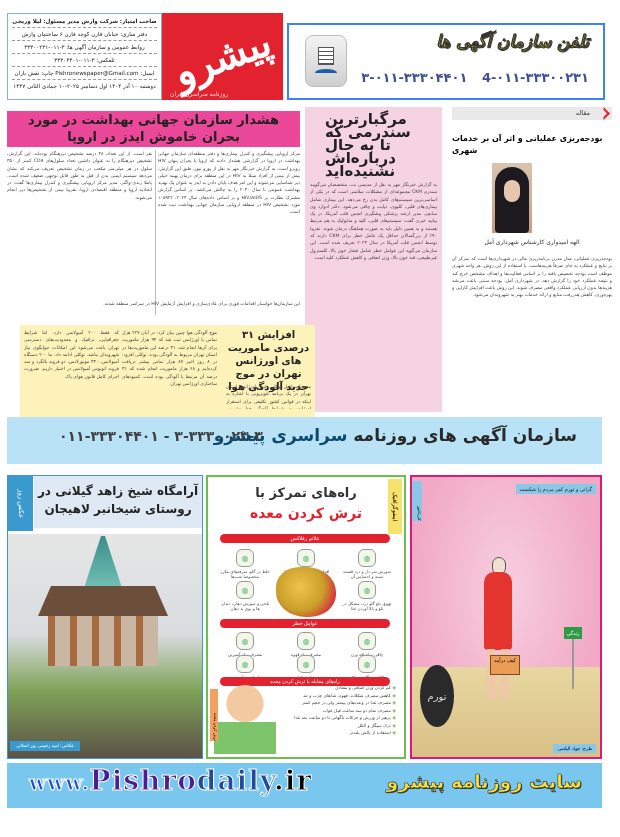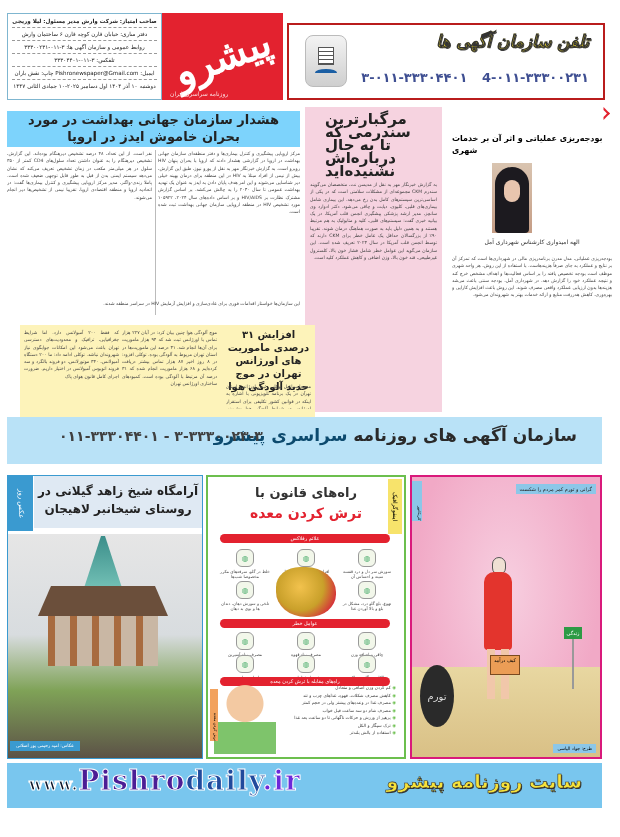--- a/index.html
+++ b/index.html
@@ -5,28 +5,28 @@
 *{box-sizing:border-box;margin:0;padding:0}
 body{width:620px;height:837px;background:#fff;font-family:"DejaVu Sans",sans-serif;position:relative;overflow:hidden;direction:rtl}
 .abs{position:absolute}
 
 #info{left:7px;top:13px;width:155px;height:87px;border:1px solid #7fb6d0;background:#fff;direction:rtl;padding:1px 4px}
 #info .ln{font-size:5.6px;line-height:12px;text-align:center;border-bottom:1px dashed #999;color:#222;white-space:nowrap;overflow:hidden}
 #info .ln:last-child{border-bottom:none}
 #logo{left:162px;top:13px;width:121px;height:87px;background:#e3222f;color:#fff;display:flex;align-items:center;justify-content:center}
 #logo .name{font-family:"DejaVu Serif",serif;font-size:40px;font-weight:bold;transform:rotate(-20deg)}
 #logo .sub{position:absolute;left:8px;bottom:3px;font-size:6px;color:#fbdde0}
-#adbox{left:287px;top:23px;width:318px;height:77px;border:2px solid #b91c1c;background:#fff}
+#adbox{left:287px;top:23px;width:318px;height:77px;border:2px solid #3b82f6;background:#fff}
 #adbox .ttl{position:absolute;right:14px;top:6px;font-size:17px;font-weight:bold;font-style:italic;color:#f7e125;-webkit-text-stroke:0.6px #333;text-shadow:1px 1px 0 #444}
 #adbox .ph{position:absolute;right:14px;top:45px;font-size:13px;color:#3f4f92;direction:ltr;word-spacing:10px;font-weight:bold}
 #adbox .fax{position:absolute;left:16px;top:10px;width:42px;height:52px;border-radius:8px;background:linear-gradient(#f3f3f3,#cfcfcf);border:1px solid #bbb;display:flex;flex-direction:column;align-items:center;justify-content:center}
 #adbox .fax .paper{width:16px;height:18px;border:1px solid #555;background:#fff;background-image:repeating-linear-gradient(#fff 0 3px,#555 3px 4px)}
 #adbox .fax .hand{width:22px;height:7px;border-top:4px solid #1b5fa4;border-radius:50% 50% 0 0;margin-top:4px}
 
-#who-head{left:7px;top:111px;width:293px;height:36px;background:#7dd3fc;text-align:center;font-size:13px;font-weight:bold;line-height:17px;color:#222}
+#who-head{left:7px;top:111px;width:293px;height:36px;background:#ec4899;text-align:center;font-size:13px;font-weight:bold;line-height:17px;color:#222}
 .txt{font-size:4.6px;line-height:7.3px;color:#444;text-align:justify;overflow:hidden}
 
 #ckm{left:305px;top:107px;width:137px;height:305px;background:#f6d3e0}
 #ckm .h{font-size:15px;font-weight:bold;text-align:left;line-height:13px;margin:6px 20px 3px;color:#222}
 
 #maq{left:450px;top:107px;width:162px;height:305px}
 #maq .tag{position:absolute;right:0;top:0;width:160px;height:13px;background:#e9e9e9;font-size:6.5px;line-height:13px;padding-right:22px;color:#333}
 #maq .arrow{position:absolute;right:2px;top:0;width:13px;height:13px;border:3px solid #e3222f;transform:rotate(45deg) scale(.7);border-left-color:transparent;border-bottom-color:transparent}
 #maq .ttl{position:absolute;right:0;top:26px;width:160px;text-align:left;font-size:8px;font-weight:bold;line-height:12px}
 #maq .photo{position:absolute;left:42px;top:56px;width:40px;height:70px;background:linear-gradient(#d9c4b0,#c59d85);overflow:hidden}
@@ -73,24 +73,24 @@
 #cartoon .legs{position:absolute;left:75px;top:172px;width:22px;height:50px;background:repeating-linear-gradient(90deg,#f1c7aa 0 8px,transparent 8px 14px)}
 #cartoon .bag{position:absolute;left:78px;top:178px;width:30px;height:20px;background:#eb9d56;border:1px solid #7a4a20;font-size:5px;text-align:center;line-height:9px}
 #cartoon .ball{position:absolute;left:8px;top:188px;width:34px;height:62px;background:#2a2a2a;border-radius:50%;color:#ddd;font-size:10px;display:flex;align-items:center;justify-content:center}
 #cartoon .sign{position:absolute;left:152px;top:150px;width:18px;height:12px;background:#2d9a45;color:#fff;font-size:5px;text-align:center;line-height:12px}
 #cartoon .pole{position:absolute;left:160px;top:162px;width:2px;height:50px;background:#999}
 #cartoon .cred{position:absolute;right:4px;bottom:4px;height:9px;padding:0 4px;background:#8cc7e8;font-size:4.5px;line-height:9px}
 
 #footer{left:7px;top:763px;width:595px;height:45px;background:#79c6ee}
 #footer .fa{position:absolute;right:20px;top:7px;font-size:19px;font-weight:bold;color:#f6e23a;-webkit-text-stroke:0.6px #333;text-shadow:1px 1px 0 #333}
 #footer .url{position:absolute;left:22px;top:1px;font-family:"DejaVu Serif",serif;font-size:28px;font-weight:bold;direction:ltr;letter-spacing:1px;-webkit-text-stroke:1px #fff}
-#footer .url .w{color:#0f172a;font-size:16px}
+#footer .url .w{color:#1d4ed8;font-size:20px}
 #footer .url .p{color:#4c1d95}
 #footer .url .d{color:#214a9c}
-#footer .url .ir{color:#6d28d9}
+#footer .url .ir{color:#000000}
 .vdiv{position:absolute;width:1px;background:#bbb}
 </style>
 </head>
 <body>
 
 <div id="info" class="abs">
   <div class="ln" style="font-weight:bold">صاحب امتیاز: شرکت وارش     مدیر مسئول: لیلا وریجی</div>
   <div class="ln">دفتر ساری: خیابان قارن کوچه قارن ۶ ساختمان وارش</div>
   <div class="ln">روابط عمومی و سازمان آگهی ها: ۳-۰۱۱-۳۳۳۰۰۲۳۱</div>
   <div class="ln">تلفکس: ۳-۰۱۱-۳۳۳۰۴۴۰۱</div>
@@ -115,20 +115,21 @@
 <div class="abs txt" style="left:7px;top:150px;width:145px;height:165px">نفر است. از این تعداد، ۴۸ درصد تشخیص دیرهنگام بوده‌اند. این گزارش، تشخیص دیرهنگام را به عنوان داشتن تعداد سلول‌های CD4 کمتر از ۳۵۰ سلول در هر میلی‌متر مکعب در زمان تشخیص تعریف می‌کند که نشان می‌دهد سیستم ایمنی بدن از قبل به طور قابل توجهی ضعیف شده است. پاملا رندی-واگنر، مدیر مرکز اروپایی پیشگیری و کنترل بیماری‌ها گفت: در اتحادیه اروپا و منطقه اقتصادی اروپا، تقریبا نیمی از تشخیص‌ها دیر انجام می‌شوند.</div>
 <div class="vdiv" style="left:155px;top:150px;height:165px"></div>
 <div class="abs txt" style="left:7px;top:300px;width:293px;height:20px">این سازمان‌ها خواستار اقدامات فوری برای عادی‌سازی و افزایش آزمایش HIV در سراسر منطقه شدند.</div>
 
 <div id="ckm" class="abs">
   <div class="h">مرگبارترین سندرمی که تا به حال درباره‌اش نشنیده‌اید</div>
   <div class="txt" style="margin:0 5px;height:265px">به گزارش خبرنگار مهر به نقل از مدیسن نت، متخصصان می‌گویند سندرم CKM مجموعه‌ای از مشکلات سلامتی است که در یکی از اساسی‌ترین سیستم‌های کامل بدن رخ می‌دهد. این بیماری شامل بیماری‌های قلبی، کلیوی، دیابت و چاقی می‌شود. دکتر ادوارد وی سانچز، مدیر ارشد پزشکی پیشگیری انجمن قلب آمریکا، در یک بیانیه خبری گفت: سیستم‌های قلبی، کلیه و متابولیک به هم مرتبط هستند و به همین دلیل باید به صورت هماهنگ درمان شوند. تقریبا ۹۰٪ از بزرگسالان حداقل یک عامل خطر برای CKM دارند که توسط انجمن قلب آمریکا در سال ۲۰۲۳ تعریف شده است. این سازمان می‌گوید این عوامل خطر شامل فشار خون بالا، کلسترول غیرطبیعی، قند خون بالا، وزن اضافی و کاهش عملکرد کلیه است.</div>
 </div>
 
 <div id="maq" class="abs">
+  <div class="tag">مقاله</div>
   <div class="arrow"></div>
   <div class="ttl">بودجه‌ریزی عملیاتی و اثر آن بر خدمات شهری</div>
   <div class="photo">
       <div class="hijab"></div>
       <div class="face"></div>
     </div>
   <div class="cap">الهه امیدواری کارشناس شهرداری آمل</div>
   <div class="abs txt" style="right:0;top:148px;width:160px;height:155px">بودجه‌ریزی عملیاتی، مدل مدرن برنامه‌ریزی مالی در شهرداری‌ها است که تمرکز آن بر نتایج و عملکرد به جای صرفاً هزینه‌هاست. با استفاده از این روش، هر واحد شهری موظف است بودجه تخصیص یافته را بر اساس فعالیت‌ها و اهداف مشخص خرج کند و نتیجه عملکرد خود را گزارش دهد. در شهرداری آمل، بودجه سنتی باعث می‌شد هزینه‌ها بدون ارزیابی عملکرد واقعی مصرف شوند. این روش باعث افزایش کارایی و بهره‌وری، کاهش هدررفت منابع و ارائه خدمات بهتر به شهروندان می‌شود.</div>
 </div>
 
@@ -149,21 +150,21 @@
   <div class="side">عکس روز</div>
   <div class="img"></div>
   <div class="tower"></div>
   <div class="roof"></div>
   <div class="walls"></div>
   <div class="cred">عکاس: امید رحیمی پور اصلانی</div>
 </div>
 
 <div id="info-box" class="abs">
   <div class="side">اینفوگرافیک</div>
-  <div class="t1">راه‌های قانون با</div>
+  <div class="t1">راه‌های تمرکز با</div>
   <div class="t2">ترش کردن معده</div>
   <div class="rbar" style="top:57px">علائم رفلاکس</div>
   <div class="icon-row" style="top:72px">
     <div class="ic"><div class="circ">◍</div><span>سوزش سر دل و درد قفسه سینه و احساس آن</span></div>
     <div class="ic"><div class="circ">◍</div><span>افزایش گرفتگی و خش دار شدن صدا</span></div>
     <div class="ic"><div class="circ">◍</div><span>خلط در گلو، سرفه‌های مکرر مخصوصا شب‌ها</span></div>
   </div>
   <div class="icon-row" style="top:104px">
     <div class="ic"><div class="circ">◍</div><span>تهوع، بلع گلو درد، مشکل در بلع و بالا آوردن غذا</span></div>
     <div class="ic"></div>

